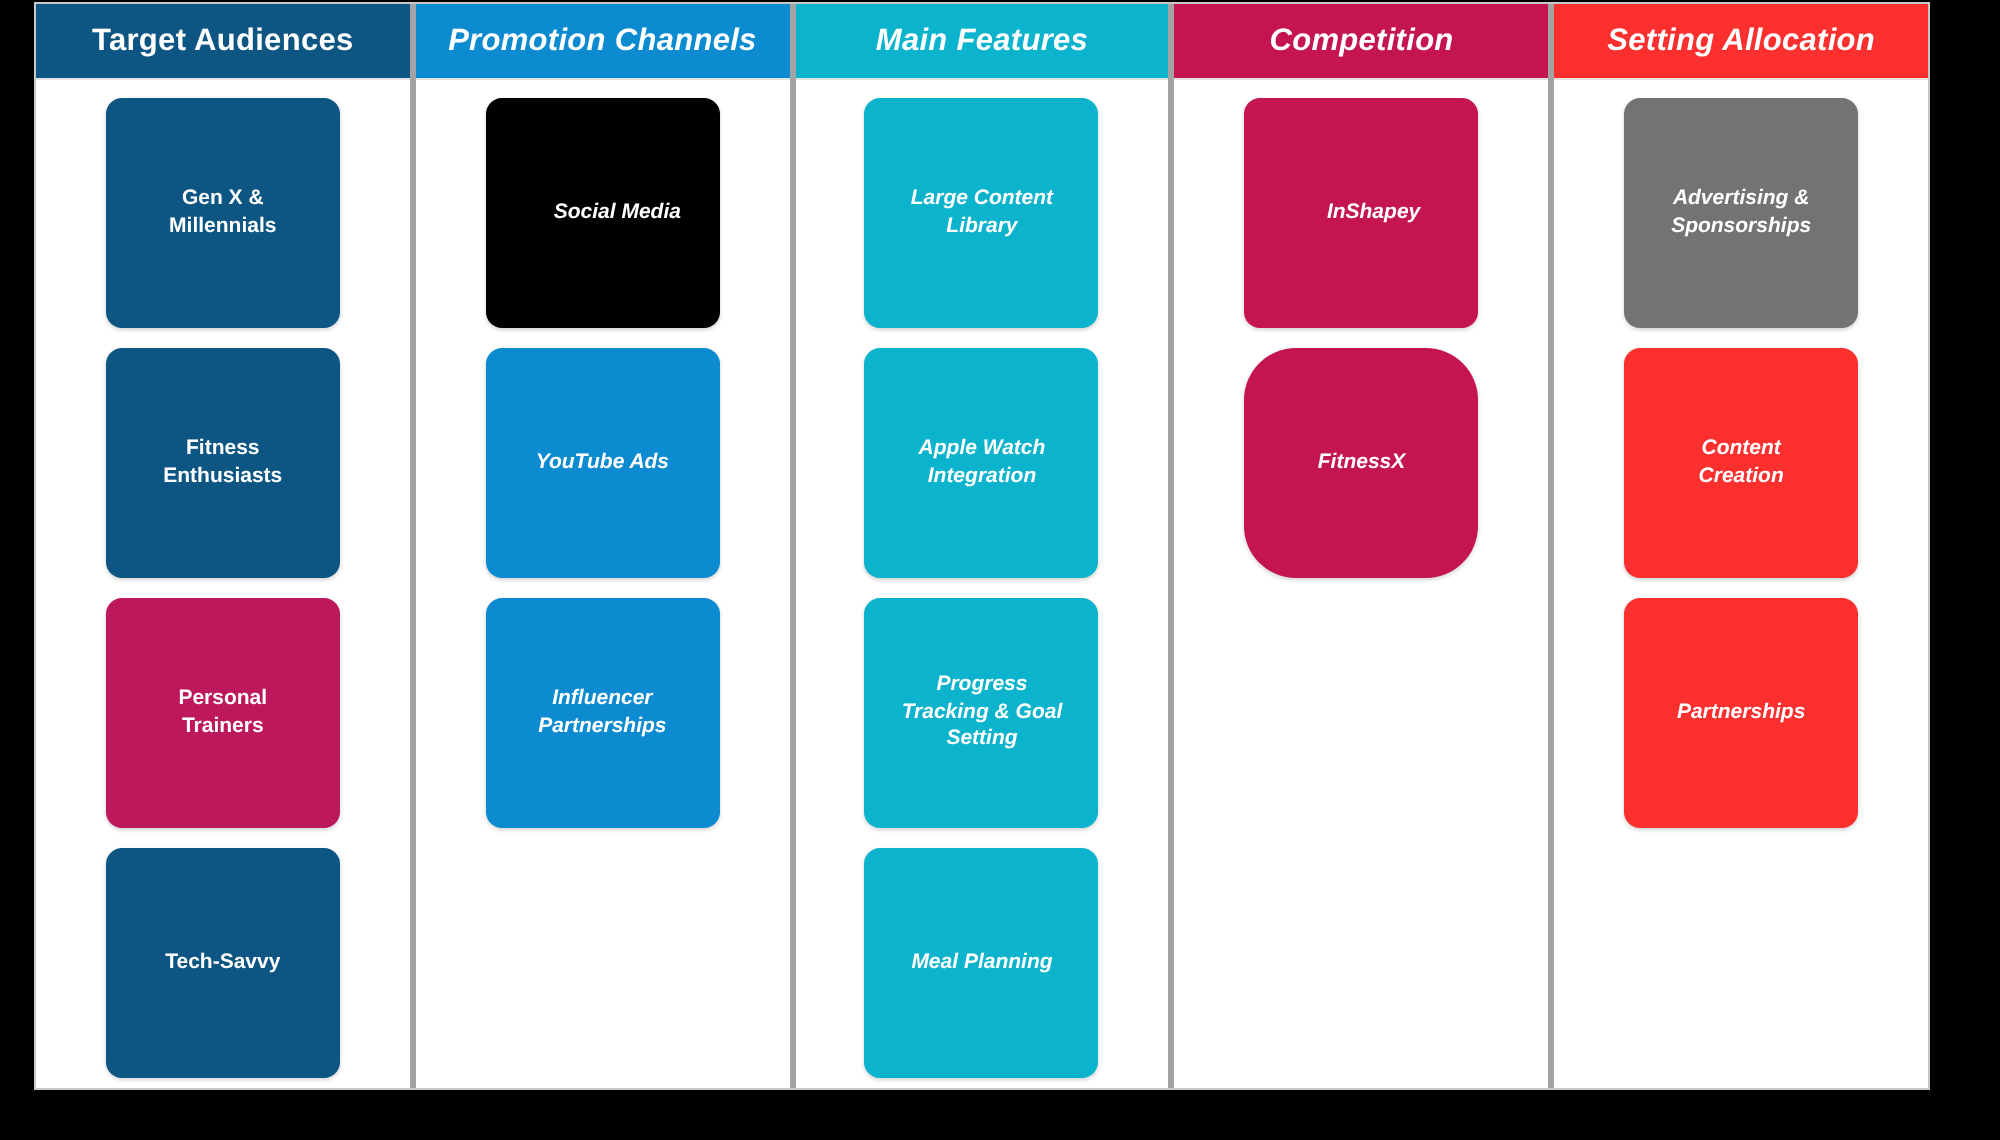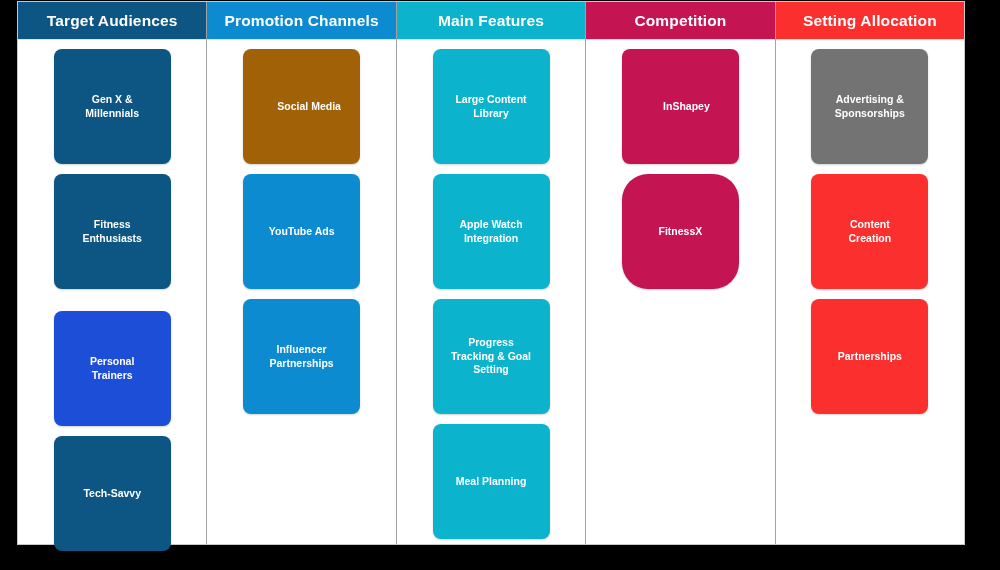--- a/index.html
+++ b/index.html
@@ -31,21 +31,22 @@
   .column {
     flex: 1 1 0;
     display: flex;
     flex-direction: column;
     align-items: center;
     position: relative;
     box-sizing: border-box;
     min-width: 0;
   }
   .column + .column {
-    border-left: 1px solid #a3a3a3;
+    border-left: 3px solid #a3a3a3;
+    font-style: italic;
   }
 
   .col-header {
     width: 100%;
     height: 38px;
     min-height: 38px;
     display: flex;
     align-items: center;
     justify-content: center;
     color: #ffffff;
@@ -97,33 +98,33 @@
       <div class="col-header" style="background: rgb(13, 85, 130);">Target Audiences</div>
       <div class="cards">
         <div class="card" style="background: rgb(13, 85, 130);">
           <span class="card-label">Gen X &amp;
 Millennials</span>
         </div>
         <div class="card" style="background: rgb(13, 85, 130);">
           <span class="card-label">Fitness
 Enthusiasts</span>
         </div>
-        <div class="card" style="background: #1d4ed8; margin-top: 12px;">
+        <div class="card" style="background: #be185d;">
           <span class="card-label">Personal
 Trainers</span>
         </div>
         <div class="card" style="background: rgb(13, 85, 130);">
           <span class="card-label">Tech-Savvy</span>
         </div>
       </div>
     </div>
     <div class="column">
       <div class="col-header" style="background: rgb(13, 139, 208);">Promotion Channels</div>
       <div class="cards">
-        <div class="card" style="background: #a16207; padding-left: 23px;">
+        <div class="card" style="background: #000000; padding-left: 23px;">
           <span class="card-label">Social Media</span>
         </div>
         <div class="card" style="background: rgb(13, 139, 208);">
           <span class="card-label">YouTube Ads</span>
         </div>
         <div class="card" style="background: rgb(13, 139, 208);">
           <span class="card-label">Influencer
 Partnerships</span>
         </div>
       </div>

